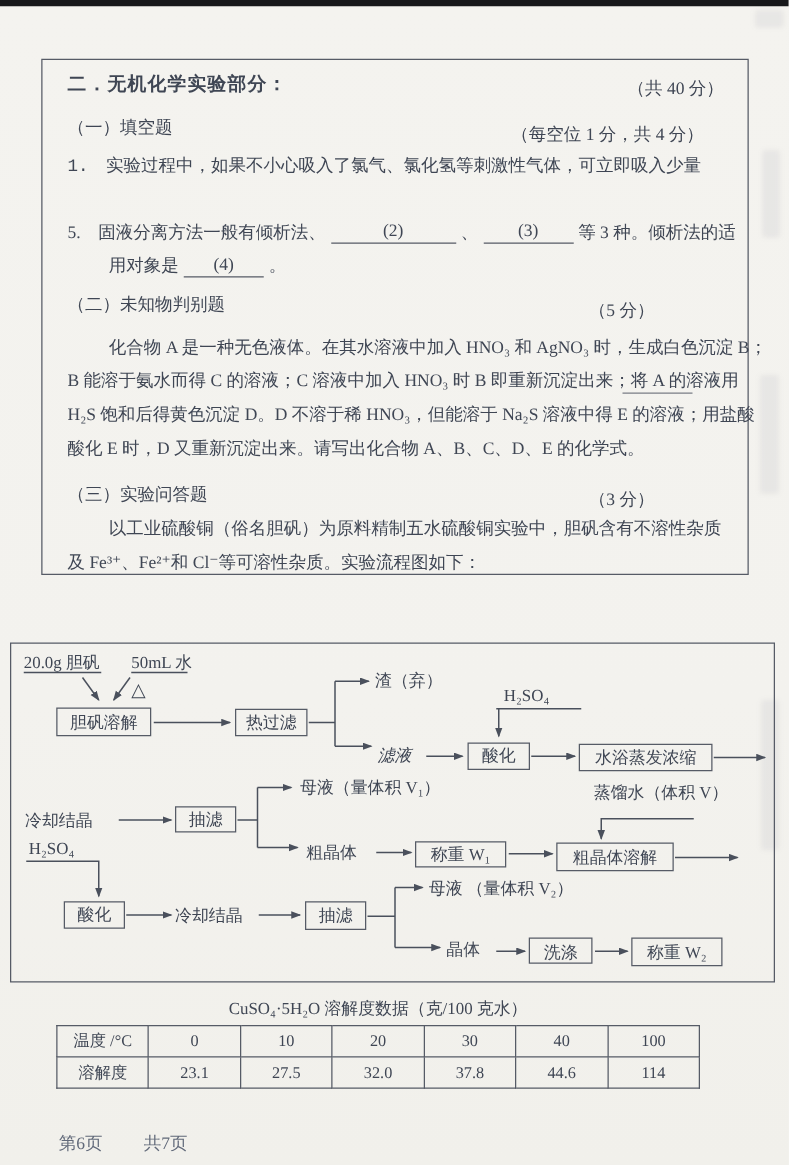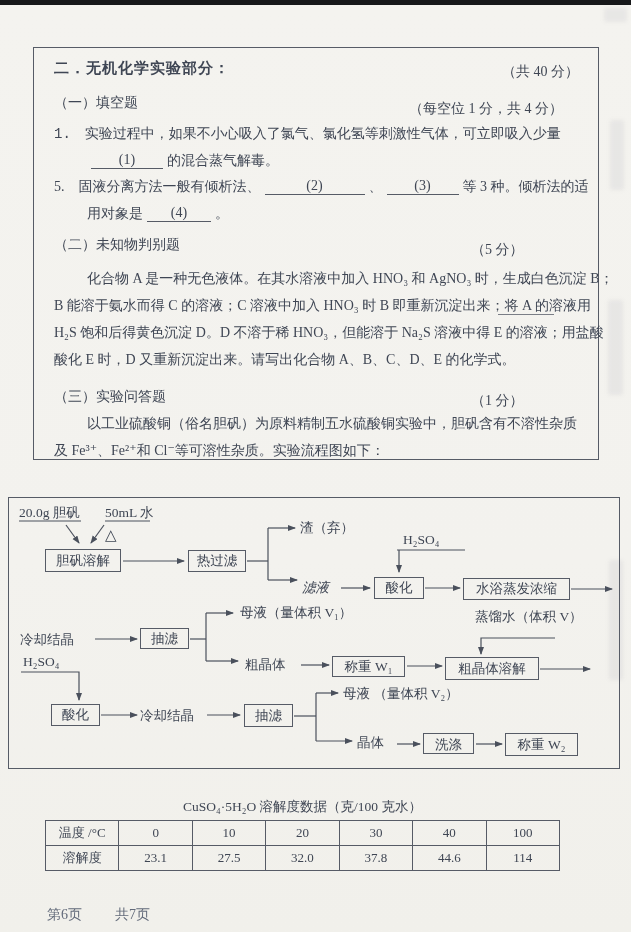--- a/index.html
+++ b/index.html
@@ -31,21 +31,21 @@
   .blank{
     display:inline-block;text-align:center;
     border-bottom:1px solid var(--line);
     margin:0 4px;vertical-align:bottom;line-height:16px;
   }
   .b72{width:72px;} .b100{width:100px;} .b64{width:64px;}
   .stray-underline{position:absolute;border-bottom:1px solid rgba(70,76,90,.7);height:0;}
 
   
   .fbox{
-    position:absolute;left:8px;top:497px;width:612px;height:272px;
+    position:absolute;left:8px;top:514px;width:612px;height:272px;
     border:1.6px solid var(--line);
     box-sizing:border-box;
   }
   .fbox svg{position:absolute;left:0;top:0;}
   .fl{position:absolute;white-space:nowrap;font-size:13.5px;color:var(--ink);}
   .nd{
     position:absolute;border:1.2px solid var(--line);
     text-align:center;font-size:13.5px;color:var(--ink);
     box-sizing:border-box;background:transparent;
   }
@@ -76,42 +76,39 @@
 
   <div class="qbox">
 
     <div class="ln hd" style="left:20px;top:12px;">二．无机化学实验部分：</div>
     <div class="ln" style="left:468px;top:15px;">（共 40 分）</div>
 
     <div class="ln" style="left:20px;top:46px;">（一）填空题</div>
     <div class="ln" style="left:375px;top:52px;">（每空位 1 分，共 4 分）</div>
 
     <div class="ln" style="left:20px;top:78px;font-family:Liberation Mono, monospace;">1.　实验过程中，如果不小心吸入了氯气、氯化氢等刺激性气体，可立即吸入少量</div>
-    <div class="ln" style="left:53px;top:104px;">
-      <span class="blank b72">(1)</span><span>的混合蒸气解毒。</span>
-    </div>
 
     <div class="ln" style="left:20px;top:130px;">
       <span>5.　固液分离方法一般有倾析法、</span><span class="blank b100">(2)</span><span>、</span><span class="blank b72">(3)</span><span>等 3 种。倾析法的适</span>
     </div>
     <div class="ln" style="left:53px;top:157px;">
       <span>用对象是</span><span class="blank b64">(4)</span><span>。</span>
     </div>
 
     <div class="ln" style="left:20px;top:188px;">（二）未知物判别题</div>
     <div class="ln" style="left:437px;top:193px;">（5 分）</div>
 
     <div class="ln" style="left:53px;top:222px;">化合物 A 是一种无色液体。在其水溶液中加入 HNO₃ 和 AgNO₃ 时，生成白色沉淀 B；</div>
     <div class="ln" style="left:20px;top:249px;">B 能溶于氨水而得 C 的溶液；C 溶液中加入 HNO₃ 时 B 即重新沉淀出来；将 A 的溶液用</div>
     <div class="stray-underline" style="left:464px;top:266px;width:56px;"></div>
     <div class="ln" style="left:20px;top:276px;">H₂S 饱和后得黄色沉淀 D。D 不溶于稀 HNO₃，但能溶于 Na₂S 溶液中得 E 的溶液；用盐酸</div>
     <div class="ln" style="left:20px;top:303px;">酸化 E 时，D 又重新沉淀出来。请写出化合物 A、B、C、D、E 的化学式。</div>
 
     <div class="ln" style="left:20px;top:340px;">（三）实验问答题</div>
-    <div class="ln" style="left:437px;top:344px;">（1 分）</div>
+    <div class="ln" style="left:437px;top:344px;">（3 分）</div>
     <div class="ln" style="left:53px;top:367px;">以工业硫酸铜（俗名胆矾）为原料精制五水硫酸铜实验中，胆矾含有不溶性杂质</div>
     <div class="ln" style="left:20px;top:394px;">及 Fe³⁺、Fe²⁺和 Cl⁻等可溶性杂质。实验流程图如下：</div>
   </div>
 
   <div class="fbox">
     <svg width="609" height="269" viewBox="0 0 609 269">
       <defs>
         <marker id="arr" markerWidth="9" markerHeight="8" refX="7" refY="3" orient="auto" markerUnits="userSpaceOnUse">
           <path d="M0,0 L8,3 L0,6 z" fill="#4a505c"></path>
         </marker>

